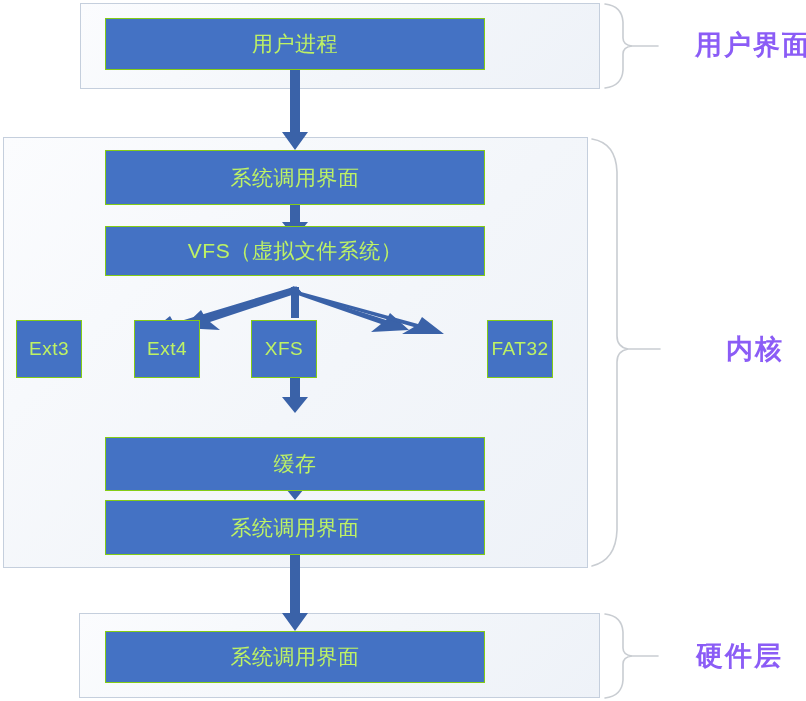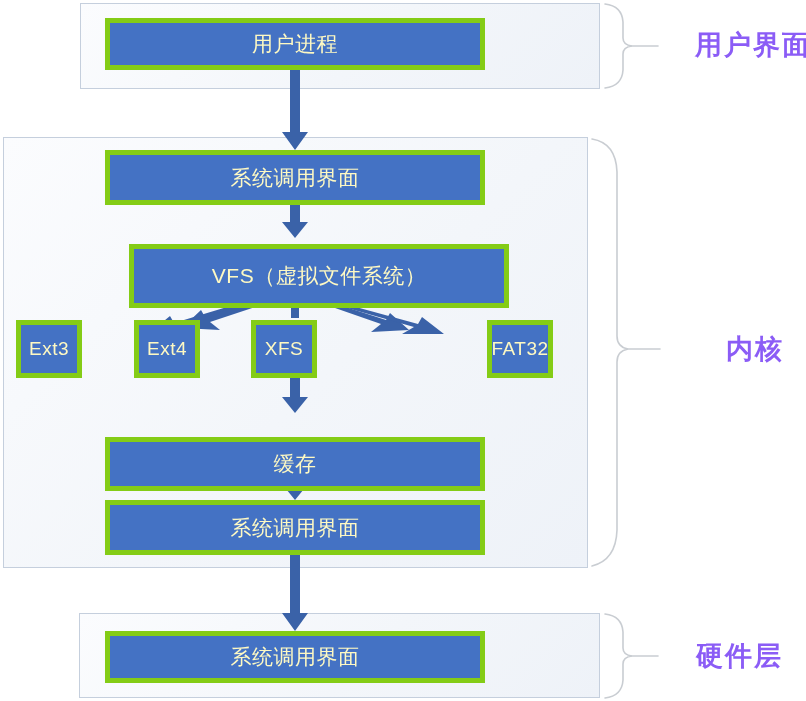--- a/index.html
+++ b/index.html
@@ -28,22 +28,22 @@
   }
   .layer-panel.user    { left: 80px;  top: 3px;   width: 520px; height: 86px; }
   .layer-panel.kernel  { left: 3px;   top: 137px; width: 585px; height: 431px; }
   .layer-panel.hardware{ left: 79px;  top: 613px; width: 521px; height: 85px; }
 
   
   .box {
     position: absolute;
     box-sizing: border-box;
     background: #4472C4;
-    border: 5px solid #84cc16;
-    color: #fef9c3;
+    border: 1px solid #84cc16;
+    color: #bef264;
     display: flex;
     align-items: center;
     justify-content: center;
     text-align: center;
     letter-spacing: 0.5px;
     white-space: nowrap;
   }
   .box.wide {
     left: 105px;
     width: 380px;
@@ -51,21 +51,21 @@
   }
   .box.fs {
     width: 66px;
     height: 58px;
     top: 320px;
     font-size: 19px;
   }
 
   #box-user-process   { top: 18px;  height: 52px; }
   #box-syscall        { top: 150px; height: 55px; }
-  #box-vfs            { top: 244px; height: 64px; margin-left: 24px; }
+  #box-vfs            { top: 226px; height: 50px; }
   #box-cache          { top: 437px; height: 54px; }
   #box-driver         { top: 500px; height: 55px; }
   #box-disk-controller{ top: 631px; height: 52px; }
 
   
   .layer-label {
     position: absolute;
     color: #8b5cf6;
     font-weight: bold;
     font-size: 27px;

